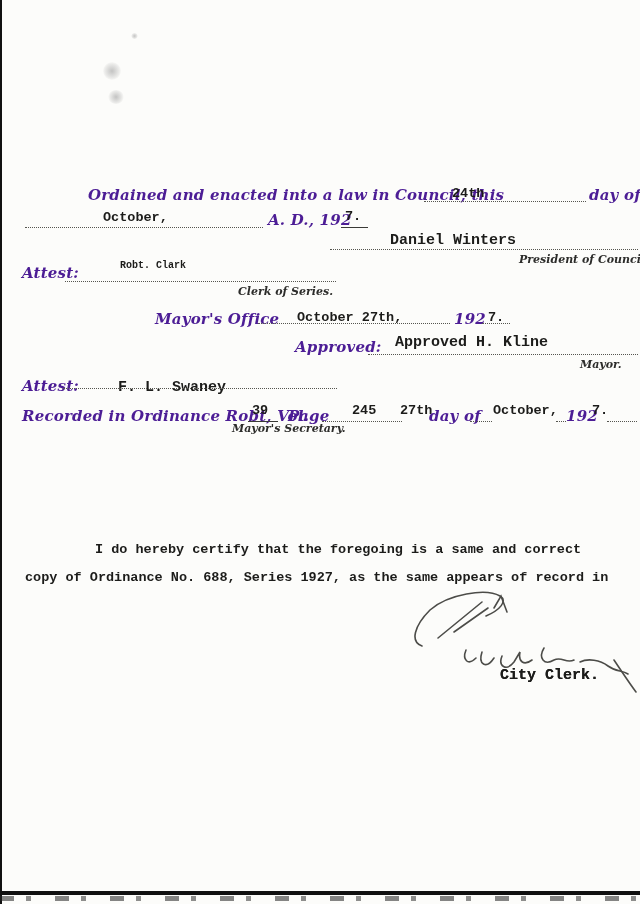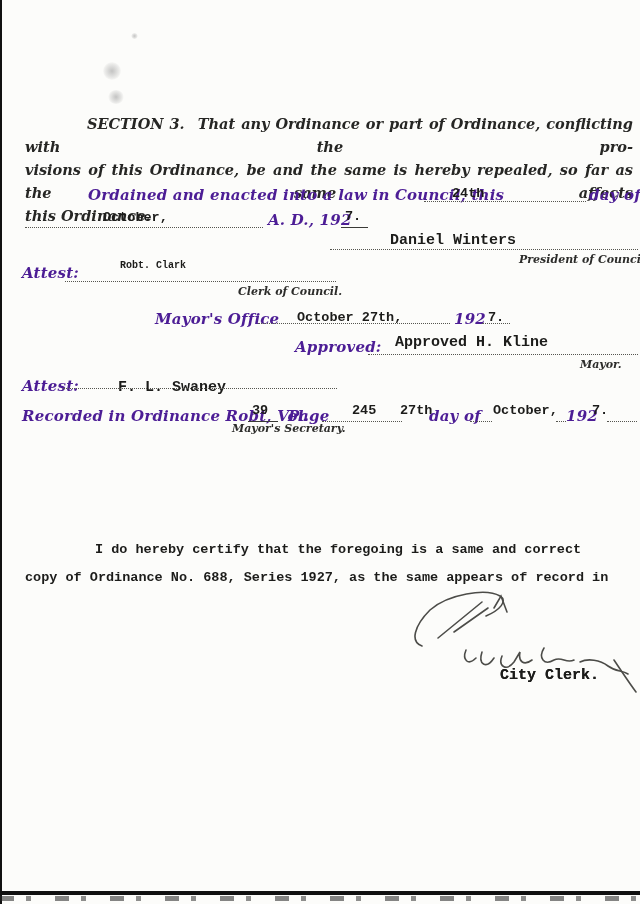--- a/index.html
+++ b/index.html
@@ -35,45 +35,40 @@
 </head>
 <body>
 
 <div class="page">
 
   <div class="edge-left"></div>
   <div class="smudge" style="left:131px;top:33px;width:7px;height:6px;"></div>
   <div class="smudge" style="left:103px;top:62px;width:18px;height:18px;"></div>
   <div class="smudge" style="left:108px;top:90px;width:16px;height:14px;"></div>
 
-  <div class="para">
-    <div class="jline" style="text-indent:62px;">SECTION 3.  That any Ordinance or part of Ordinance, conflicting with the pro-</div>
-    <div class="jline">visions of this Ordinance, be and the same is hereby repealed, so far as the same affects</div>
-    <div>this Ordinance.</div>
-  </div>
 
   <span class="it" style="left:88px;top:186px;">Ordained and enacted into a law in Council, this</span>
   <div class="leader fine" style="left:424px;top:201px;width:162px;"></div>
   <span class="tw" style="left:452px;top:186px;">24th</span>
   <span class="it" style="left:589px;top:186px;">day of</span>
 
   <div class="leader fine" style="left:25px;top:227px;width:238px;"></div>
   <span class="tw" style="left:103px;top:210px;">October,</span>
   <span class="it" style="left:268px;top:211px;">A. D., 192</span>
   <div class="uline" style="left:341px;top:227px;width:27px;"></div>
   <span class="tw" style="left:345px;top:209px;">7.</span>
 
   <div class="leader fine" style="left:330px;top:249px;width:308px;"></div>
   <span class="tw" style="left:390px;top:232px;font-size:15px;">Daniel Winters</span>
   <span class="it-sm" style="left:519px;top:253px;">President of Council.</span>
 
   <span class="it" style="left:22px;top:264px;">Attest:</span>
   <div class="leader fine" style="left:65px;top:281px;width:271px;"></div>
   <span class="tw" style="left:120px;top:260px;font-size:10px;">Robt. Clark</span>
-  <span class="it-sm" style="left:238px;top:285px;">Clerk of Council.</span>
+  <span class="it-sm" style="left:238px;top:285px;">Clerk of Series.</span>
 
   <span class="it" style="left:155px;top:310px;">Mayor's Office</span>
   <div class="leader fine" style="left:258px;top:323px;width:192px;"></div>
   <span class="tw" style="left:297px;top:310px;">October 27th,</span>
   <span class="it" style="left:454px;top:310px;">192</span>
   <div class="leader fine" style="left:482px;top:323px;width:28px;"></div>
   <span class="tw" style="left:488px;top:310px;">7.</span>
 
   <span class="it" style="left:295px;top:338px;">Approved:</span>
   <div class="leader fine" style="left:368px;top:354px;width:270px;"></div>

